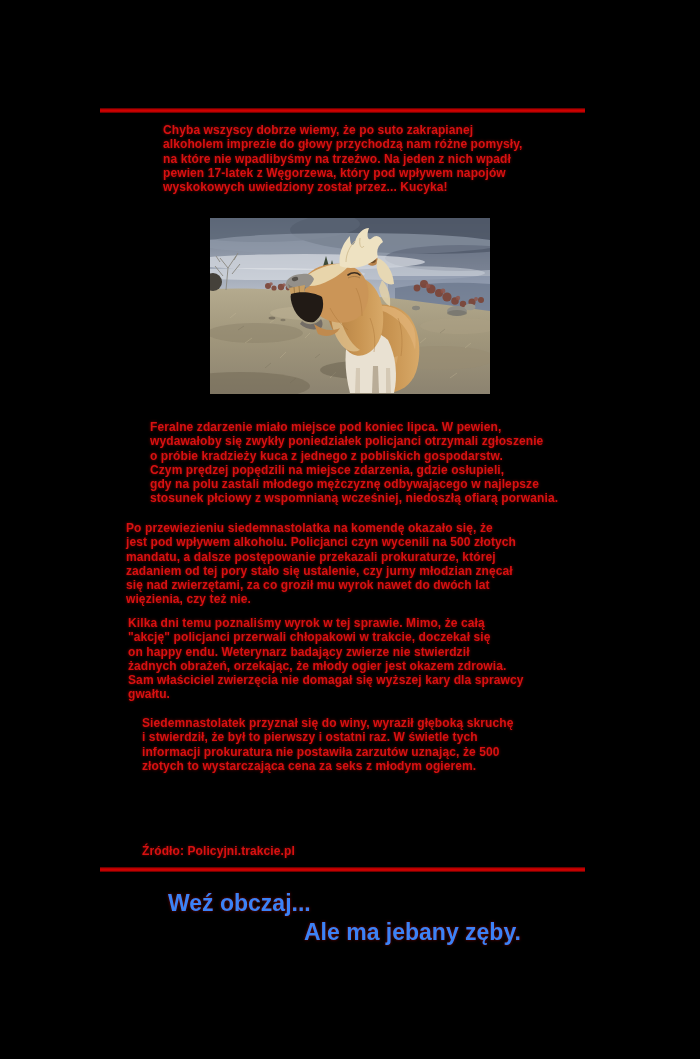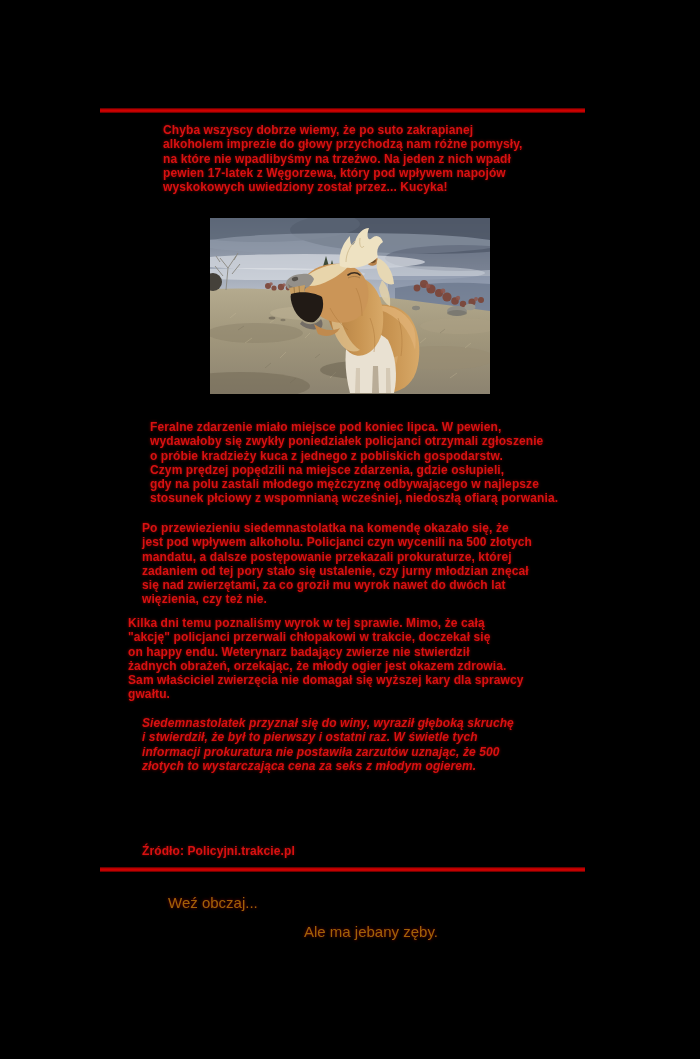--- a/index.html
+++ b/index.html
@@ -7,27 +7,27 @@
           font-family:"Liberation Sans",sans-serif;}
   .rule{position:absolute;left:100px;width:501px;height:5px;
         background:linear-gradient(to bottom,#4a0000 0%,#c90000 35%,#d40000 65%,#4a0000 100%);}
   .rule.top{top:108px}
   .rule.bottom{top:867px}
   .txt{position:absolute;color:#d81111;font-size:12px;line-height:14.3px;font-weight:bold;
        white-space:pre-line;letter-spacing:.1px;
        text-shadow:0 0 3px rgba(140,5,5,.9);}
   #intro{left:163px;top:123px;}
   #p0{left:150px;top:420px;}
-  #p1{left:142px;top:521px;}
+  #p1{left:126px;top:521px;}
   #p2{left:128px;top:616px;}
-  #p3{left:142px;top:716px;font-style:italic;}
+  #p3{left:142px;top:716px;}
   #p4{left:142px;top:786px;}
   #source{left:142px;top:844px;}
   .photo{position:absolute;left:210px;top:218px;width:280px;height:176px;}
-  .caption{position:absolute;color:#a16207;font-weight:normal;font-size:15px;line-height:28px;
+  .caption{position:absolute;color:#3b82f6;font-weight:bold;font-size:23px;line-height:28px;
            text-shadow:0 0 3px rgba(150,5,5,.85);white-space:pre;}
   #cap1{left:168px;top:889px;}
   #cap2{left:256px;top:918px;margin-left:48px;}
 </style>
 </head>
 <body>
 
 <div class="poster">
 
   <div class="rule top"></div>

